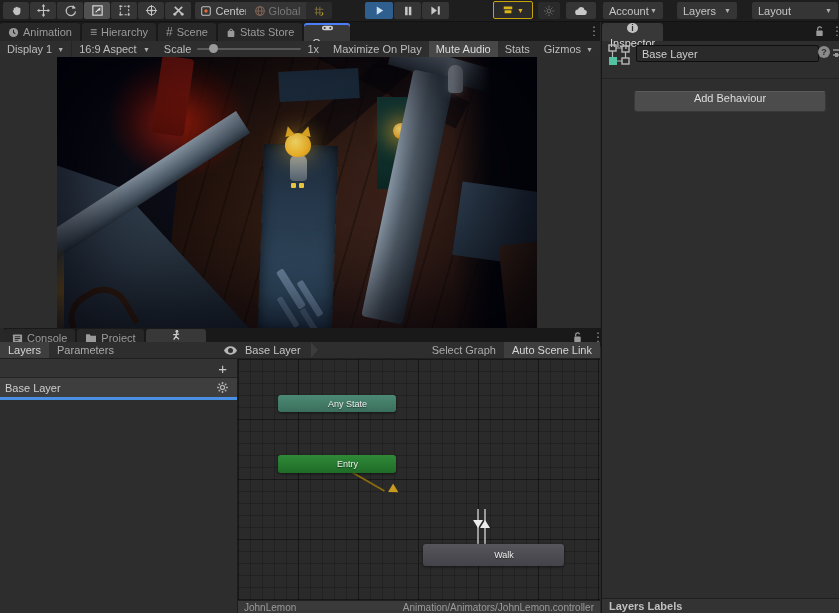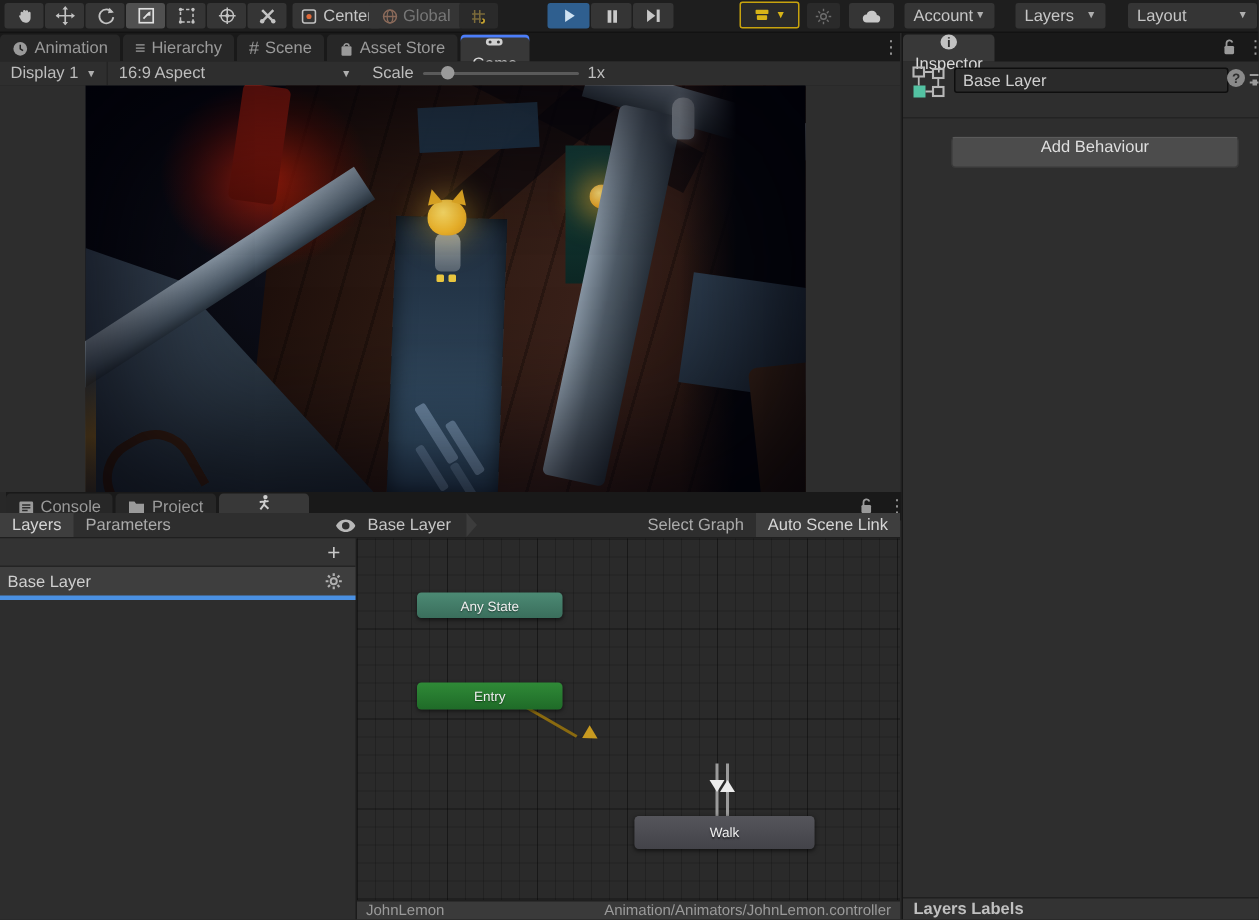--- a/index.html
+++ b/index.html
@@ -35,21 +35,21 @@
   .seg.on{background:#3E3E3E;color:#D6D6D6;}
   
   #graph{left:238px;top:359px;width:362px;height:241px;background:#2A2A2A;overflow:hidden;
      background-image:
        linear-gradient(rgba(0,0,0,.30) 1px,transparent 1px),
        linear-gradient(90deg,rgba(0,0,0,.30) 1px,transparent 1px),
        linear-gradient(rgba(0,0,0,.18) 1px,transparent 1px),
        linear-gradient(90deg,rgba(0,0,0,.18) 1px,transparent 1px);
      background-size:60px 60px,60px 60px,12px 12px,12px 12px;}
   .node{position:absolute;border-radius:3px;display:flex;align-items:center;justify-content:center;
-        font-size:9px;color:#EFEFEF;text-shadow:0 1px 1px rgba(0,0,0,.5);box-shadow:0 1px 3px rgba(0,0,0,.55);}
+        font-size:9px;color:#EFEFEF;text-shadow:0 1px 1px rgba(0,0,0,.5);box-shadow:0 1px 3px rgba(0,0,0,.55);padding-left:21px;}
   
   #game-view{left:57px;top:57px;width:480px;height:271px;overflow:hidden;
      background:radial-gradient(ellipse at 45% 40%, #11131E 0%, #070810 60%, #03040A 100%);}
   #game-view > div{position:absolute;}
   .gv-floor{left:120px;top:-15px;width:400px;height:310px;transform:rotate(6deg);
      background:
        repeating-linear-gradient(100deg, rgba(0,0,0,.25) 0 2px, transparent 2px 26px),
        linear-gradient(100deg,#1A0D0A 0%,#2E1A12 30%,#3A211A 55%,#1E100C 85%);}
   .gv-redglow{left:30px;top:-20px;width:180px;height:160px;
      background:radial-gradient(closest-side, rgba(195,32,10,.8), rgba(120,15,5,.35) 55%, transparent 78%);}
@@ -275,21 +275,21 @@
     <span style="font-size:12px">#</span>
     <span>Scene</span>
   </div>
   <div class="tab">
     <span>
         <svg width="10" height="11" viewBox="0 0 12 13">
           <rect x="2" y="4.5" width="8" height="7.5" rx="1" fill="#9A9A9A"></rect>
           <path d="M4 4.5a2 2 0 0 1 4 0" fill="none" stroke="#9A9A9A" stroke-width="1.2"></path>
         </svg>
       </span>
-    <span>Asset Store</span>
+    <span>Stats Store</span>
   </div>
   <div class="tab active">
     <span>
         <svg width="13" height="10" viewBox="0 0 14 10">
           <rect x="1" y="2.5" width="12" height="5" rx="2.5" fill="#D0D0D0"></rect>
           <circle cx="4" cy="5" r="1.1" fill="#383838"></circle>
           <circle cx="10" cy="5" r="1.1" fill="#383838"></circle>
         </svg>
       </span>
     <span>Game</span>
@@ -306,20 +306,35 @@
     <span>16:9 Aspect</span>
     <span class="caret">▼</span>
   </div>
   <div class="flatbtn" style="gap:6px">
     <span>Scale</span>
     <span class="abs" style="position:relative;width:104px;height:10px;display:inline-block">
       <span style="position:absolute;left:0;top:4px;width:104px;height:2px;background:#5A5A5A;border-radius:1px"></span>
       <span style="position:absolute;left:12px;top:0;width:9px;height:9px;border-radius:50%;background:#9A9A9A"></span>
     </span>
     <span>1x</span>
+  </div>
+  <div class="row" style="margin-left:auto;height:100%">
+    <div class="flatbtn">
+        <span>Maximize On Play</span>
+      </div>
+    <div class="flatbtn on">
+        <span>Mute Audio</span>
+      </div>
+    <div class="flatbtn">
+        <span>Stats</span>
+      </div>
+    <div class="flatbtn" style="gap:5px">
+      <span>Gizmos</span>
+      <span class="caret">▼</span>
+    </div>
   </div>
 </div>
 
 <div class="abs" style="left:0;top:57px;width:600px;height:271px;background:#2D2D2D"></div>
 <div id="game-view" class="abs">
   <div class="gv-floor"></div>
   <div class="gv-redglow"></div>
   <div class="gv-redpipe"></div>
   <div class="gv-shadow1"></div>
   <div class="gv-shadow2"></div>

